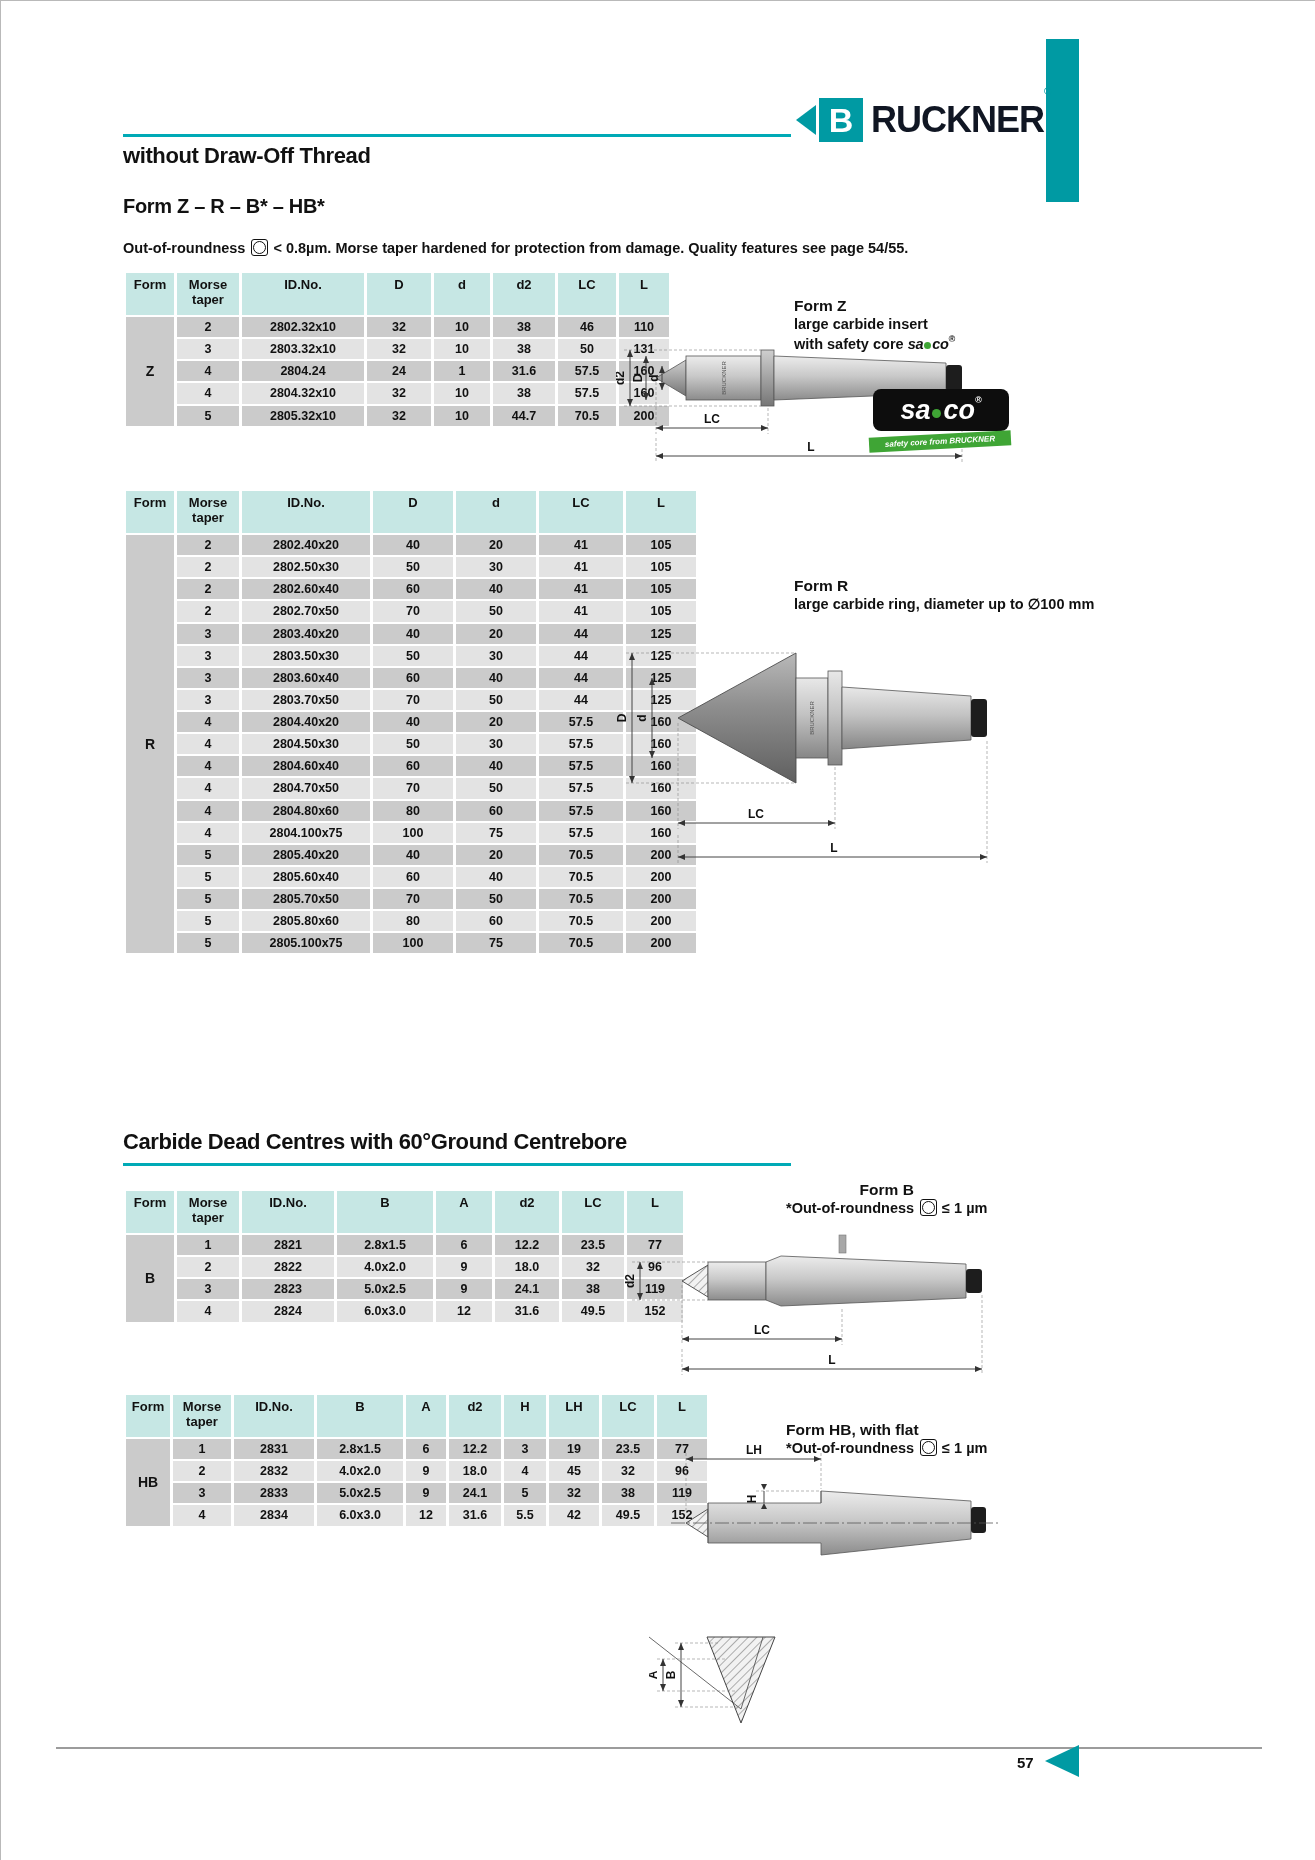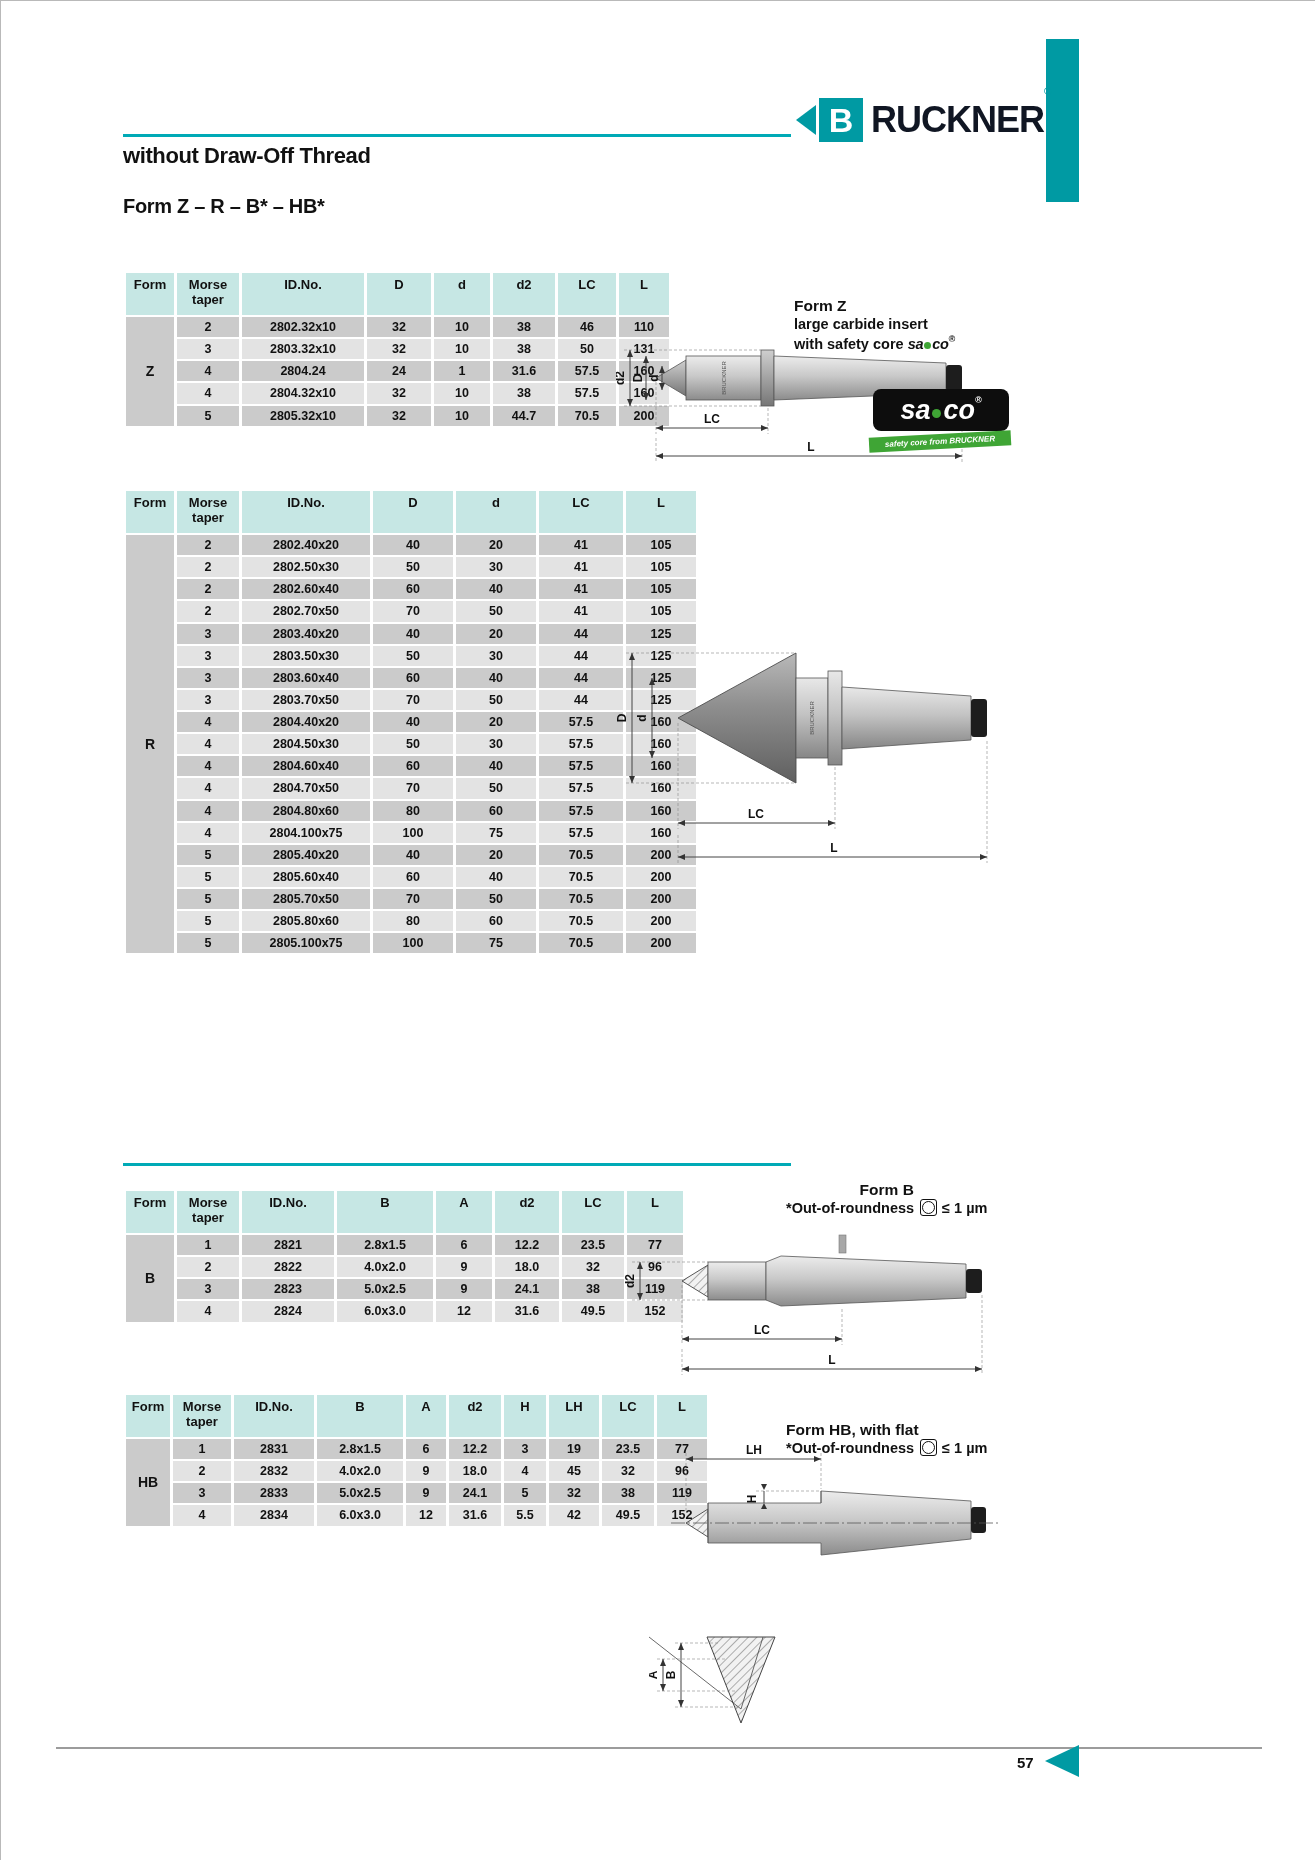--- a/index.html
+++ b/index.html
@@ -72,20 +72,23 @@
   <div class="accent-bar"></div>
   <div class="logo">
     <div class="logo-arrow"></div>
     <div class="logo-box">B</div>
     <div class="logo-rest"><span>RUCKNER</span><span class="logo-reg">®</span></div>
   </div>
 
   <div class="abs rule" style="left:122px;top:133px;width:668px;"></div>
   <div class="abs h1" style="left:122px;top:142px;">without Draw-Off Thread</div>
   <div class="abs formline" style="left:122px;top:194px;">Form Z – R – B* – HB*</div>
+  <div class="abs subtitle" style="left:122px;top:238px;">
+    <span>Out-of-roundness</span><span class="rsym"></span><span>&lt; 0.8µm. Morse taper hardened for protection from damage. Quality features see page 54/55.</span>
+  </div>
 
   <table class="tbl abs" style="left:122px;top:270px;width:533px;">
     <colgroup>
         <col style="width:48px">
         <col style="width:62px">
         <col style="width:122px">
         <col style="width:64px">
         <col style="width:56px">
         <col style="width:62px">
         <col style="width:58px">
@@ -393,20 +396,24 @@
           <td>5</td>
           <td>2805.100x75</td>
           <td>100</td>
           <td>75</td>
           <td>70.5</td>
           <td>200</td>
         </tr>
       </tbody>
     </table>
 
+  <div class="abs" style="left:793px;top:576px;">
+    <div class="figtitle">Form R</div>
+    <div class="figdesc">large carbide ring, diameter up to ∅100 mm</div>
+  </div>
 
   <svg class="abs" style="left:615px;top:622px;" width="398" height="250" viewBox="0 0 398 250">
     <defs>
       <linearGradient id="gr" x1="0" y1="0" x2="0" y2="1">
         <stop offset="0" stop-color="#e8e8e8"></stop>
           <stop offset="0.45" stop-color="#c3c3c3"></stop>
           <stop offset="1" stop-color="#868686"></stop>
       </linearGradient>
       <linearGradient id="grh" x1="0" y1="0" x2="0" y2="1">
         <stop offset="0" stop-color="#b9b9b9"></stop>
@@ -441,20 +448,21 @@
     <text class="dimlab" x="140" y="195" text-anchor="middle">LC</text>
 
     <line x1="371" y1="118" x2="371" y2="240" stroke="#888" stroke-width="0.6" stroke-dasharray="3 2"></line>
     <line x1="62" y1="212" x2="62" y2="240" stroke="#888" stroke-width="0.6" stroke-dasharray="3 2"></line>
     <line x1="62" y1="234" x2="371" y2="234" stroke="#444" stroke-width="1"></line>
     <polygon points="62,234 69,231 69,237" fill="#333"></polygon>
       <polygon points="371,234 364,231 364,237" fill="#333"></polygon>
     <text class="dimlab" x="218" y="229" text-anchor="middle">L</text>
   </svg>
 
+  <div class="abs h2" style="left:122px;top:1128px;">Carbide Dead Centres with 60°Ground Centrebore</div>
   <div class="abs rule" style="left:122px;top:1162px;width:668px;"></div>
 
   <table class="tbl abs" style="left:122px;top:1188px;width:533px;">
     <colgroup>
         <col style="width:48px">
         <col style="width:62px">
         <col style="width:92px">
         <col style="width:96px">
         <col style="width:56px">
         <col style="width:64px">

